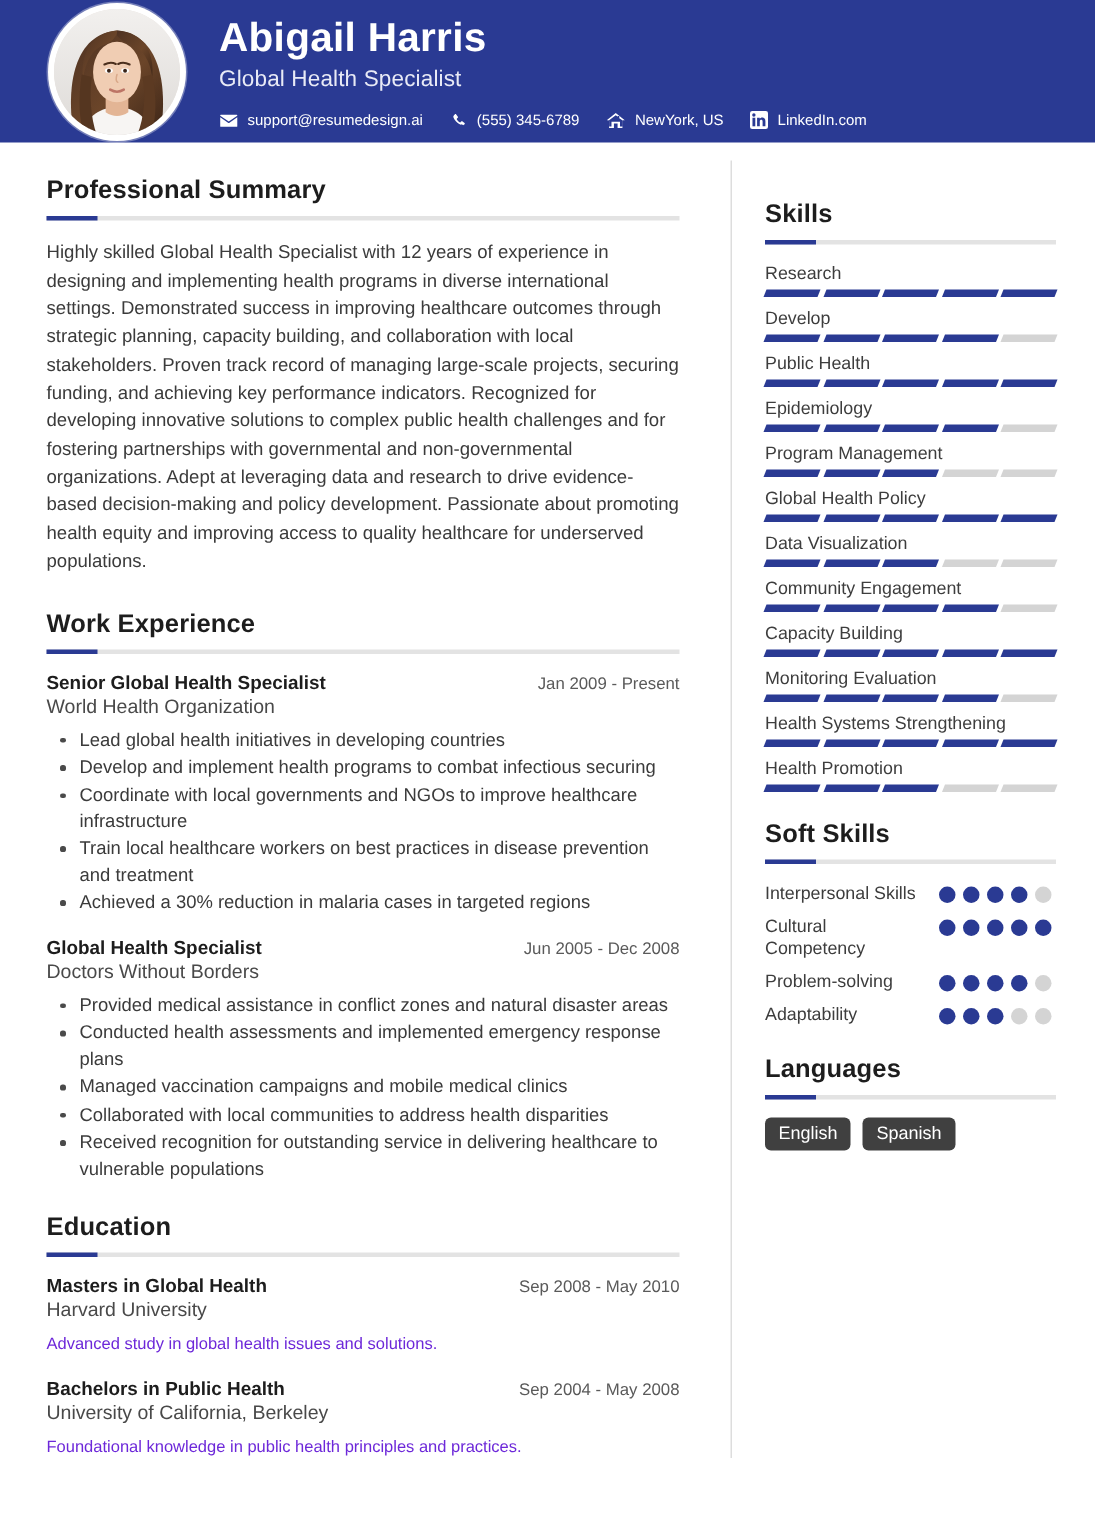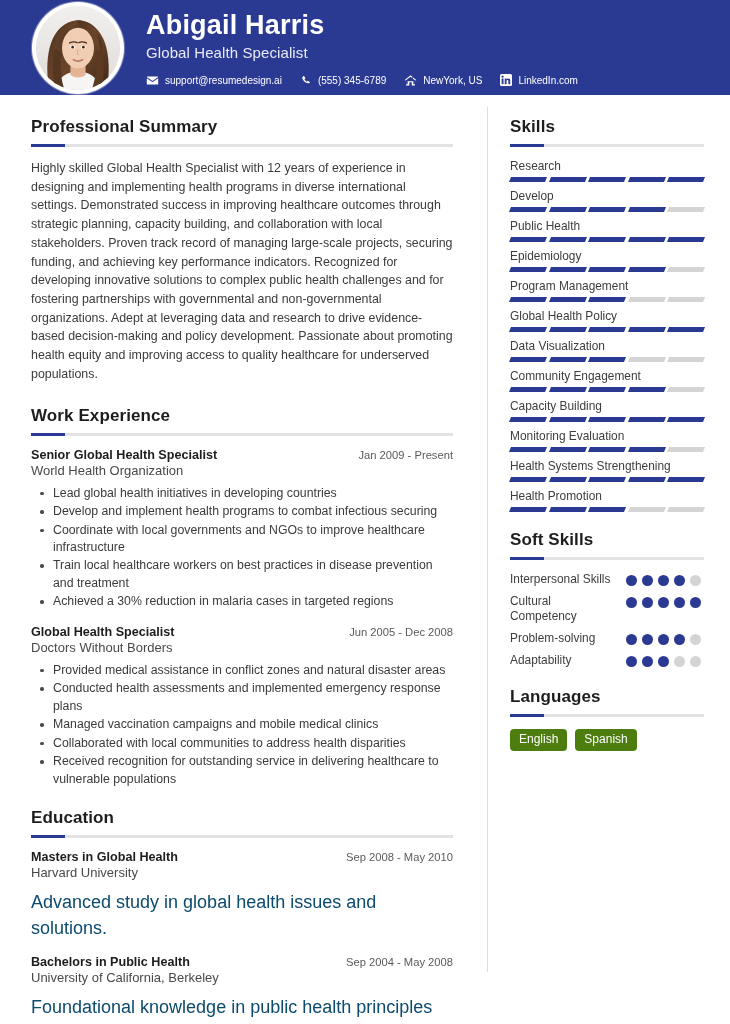--- a/index.html
+++ b/index.html
@@ -84,20 +84,21 @@
   }
   .divider-v {
     width: 1px;
     background: #dddddd;
     margin: 12px 0 16px 0;
     flex: 0 0 1px;
   }
   .col-side {
     width: 242px;
     padding: 22px 26px 0 22px;
+    margin-top: 16px;
   }
 
   
   .sec { margin-bottom: 4px; }
   .sec-title {
     font-size: 17px;
     font-weight: bold;
     color: #1d1d1d;
     letter-spacing: 0.1px;
   }
@@ -163,23 +164,23 @@
   }
   .bullets li::before {
     content: "";
     position: absolute;
     left: 9px; top: 7px;
     width: 3.5px; height: 3.5px;
     border-radius: 50%;
     background: #4a4a4a;
   }
   .entry-desc {
-    font-size: 18px;
+    font-size: 11px;
     line-height: 1.45;
-    color: #0c4a6e;
+    color: #6d28d9;
     margin-top: 9px;
   }
 
   
   .skill { margin-bottom: 2px; }
   .skill-label {
     font-size: 11.9px;
     color: #3d3d3d;
     margin-bottom: 4px;
   }
@@ -220,21 +221,21 @@
   .dot {
     width: 11px; height: 11px;
     border-radius: 50%;
     background: #d4d4d4;
   }
   .dot.on { background: #2a3a93; }
 
   
   .langs { display: flex; gap: 8px; flex-wrap: wrap; }
   .lang-chip {
-    background: #4d7c0f;
+    background: #404040;
     color: #ffffff;
     font-size: 12px;
     padding: 4px 9px 5px 9px;
     border-radius: 4px;
     line-height: 1.15;
   }
 
   .side-block { margin-bottom: 18px; }
 </style>
 </head>

